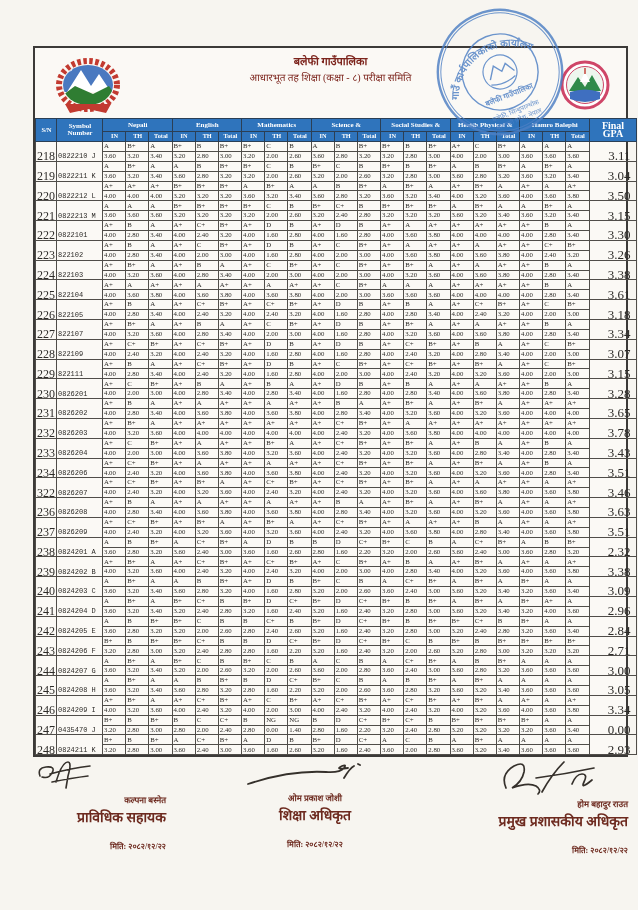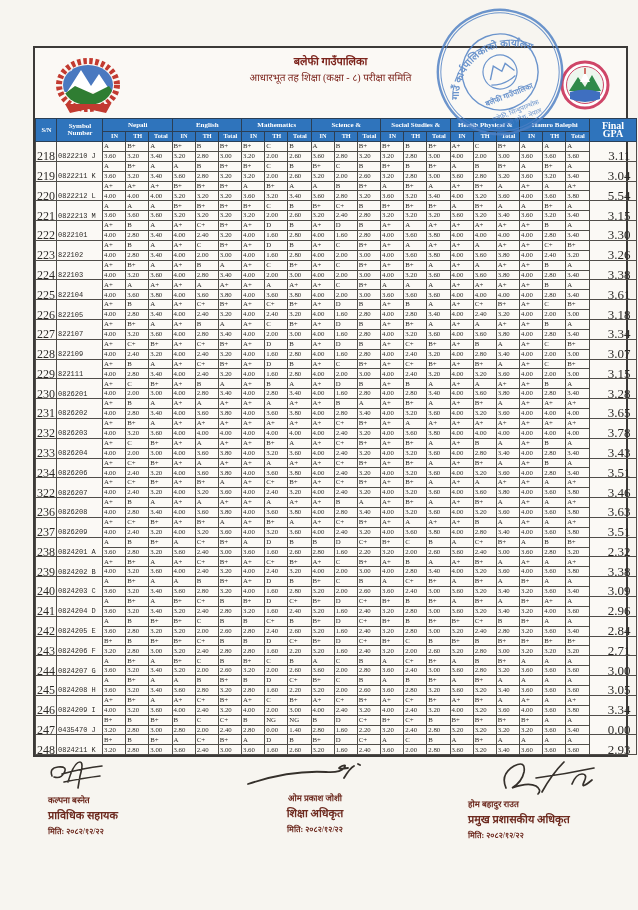--- a/index.html
+++ b/index.html
@@ -35,25 +35,25 @@
   th.subj{width:69.5px;font-size:7px;}
   th.gpa{width:47px;font-size:10px;white-space:normal;line-height:8px;}
   th.sub{font-size:6.3px;}
   td.sn{vertical-align:bottom;font-size:12px;}
   td.sym{vertical-align:bottom;font-size:7px;font-family:Liberation Mono, monospace;}
   td.gpa{vertical-align:bottom;text-align:right;padding-right:5px;font-size:13px;}
   .stamp{position:absolute;left:424px;top:4px;pointer-events:none;opacity:.82;}
   .signatures{position:absolute;top:758px;left:0;width:638px;color:#6d2a1f;}
   .sig{position:absolute;}
   .sig .name{font-size:8.5px;font-weight:bold;}
-  .sig .role{font-size:11px;font-weight:bold;margin-top:2px;}
-  .sig .date{font-size:8px;font-weight:bold;margin-top:3px;}
-  .sig1{left:48px;width:130px;text-align:left;}
+  .sig .role{font-size:14px;font-weight:bold;margin-top:2px;}
+  .sig .date{font-size:8px;font-weight:bold;margin-top:14px;}
+  .sig1{left:36px;width:130px;text-align:right;}
   .sig2{left:240px;width:150px;text-align:center;}
-  .sig3{left:468px;width:160px;text-align:left;}
+  .sig3{left:468px;width:160px;text-align:right;}
   .sigmark{display:block;}
 </style>
 </head>
 <body>
 
 <div class="sheet">
   <div class="head">
     <svg class="emblem-left" width="86" height="62" viewBox="0 0 86 62">
       <defs>
           <clipPath id="lc">
@@ -236,21 +236,21 @@
           <td class="g">B+</td>
           <td class="g">A</td>
           <td class="g">B+</td>
           <td class="g">A</td>
           <td class="g">A+</td>
           <td class="g">B+</td>
           <td class="g">A</td>
           <td class="g">A+</td>
           <td class="g">A</td>
           <td class="g">A+</td>
-          <td class="gpa" rowspan="2">5.54</td>
+          <td class="gpa" rowspan="2">3.50</td>
         </tr>
         <tr>
           <td class="m">4.00</td>
           <td class="m">4.00</td>
           <td class="m">4.00</td>
           <td class="m">3.20</td>
           <td class="m">3.20</td>
           <td class="m">3.20</td>
           <td class="m">3.60</td>
           <td class="m">3.20</td>

